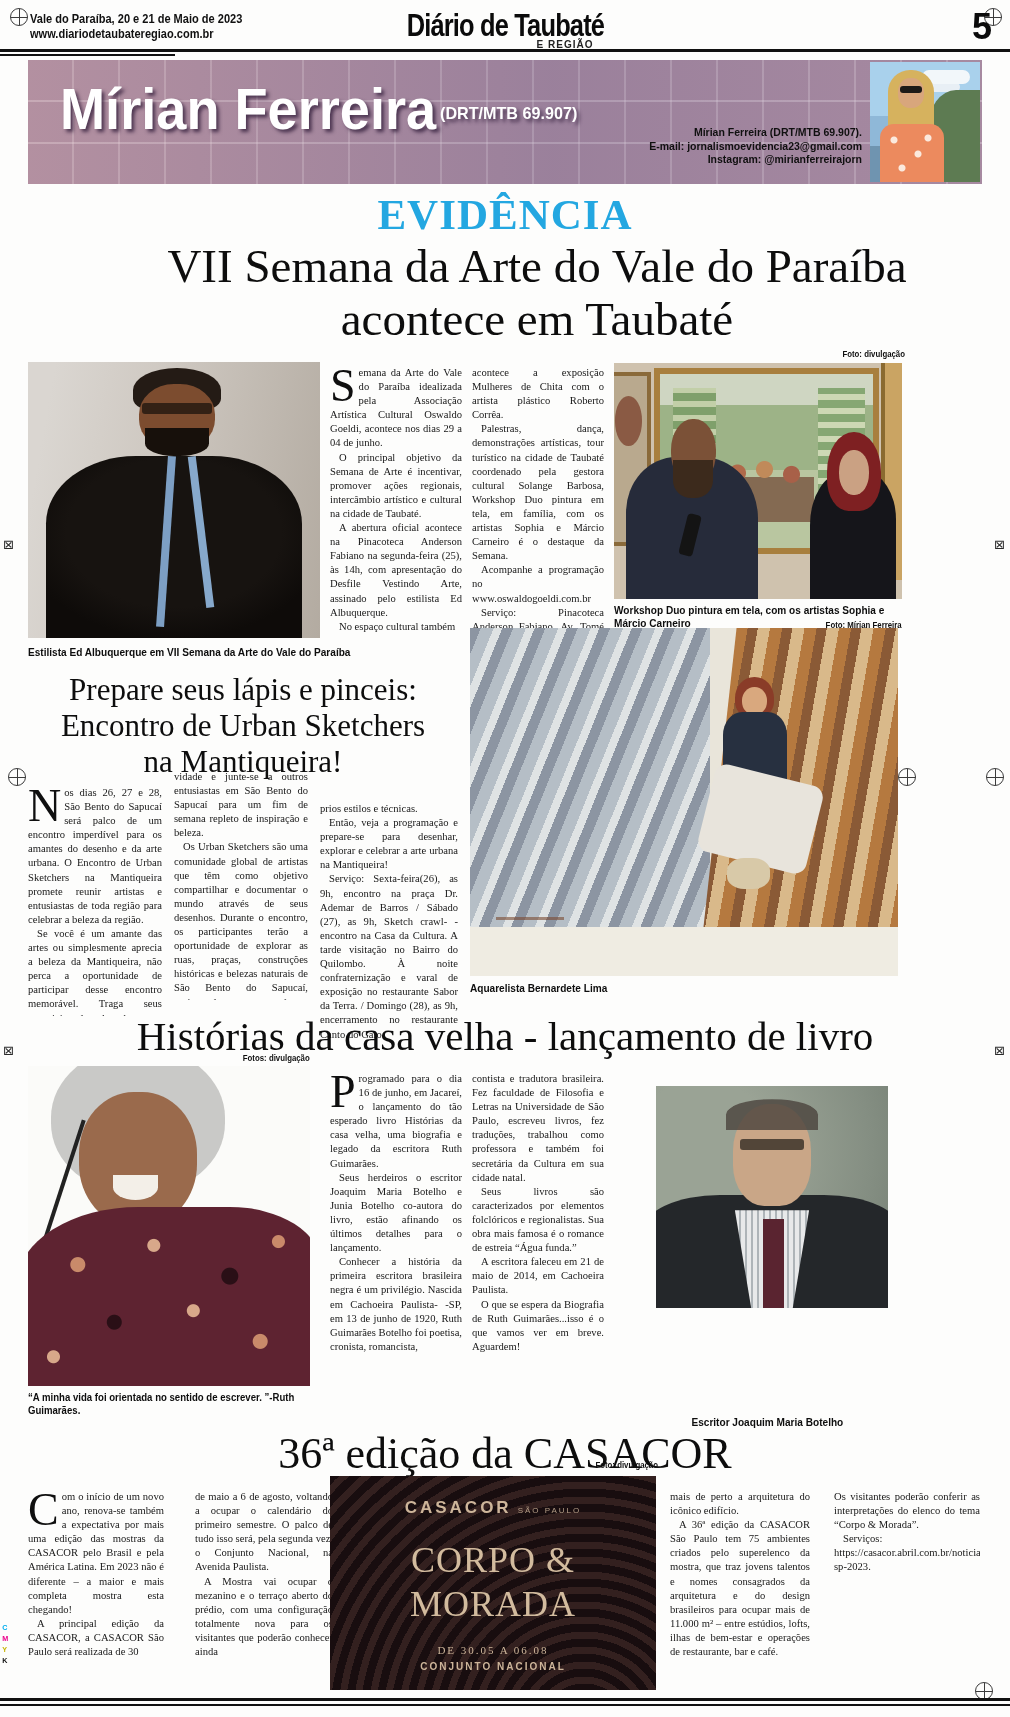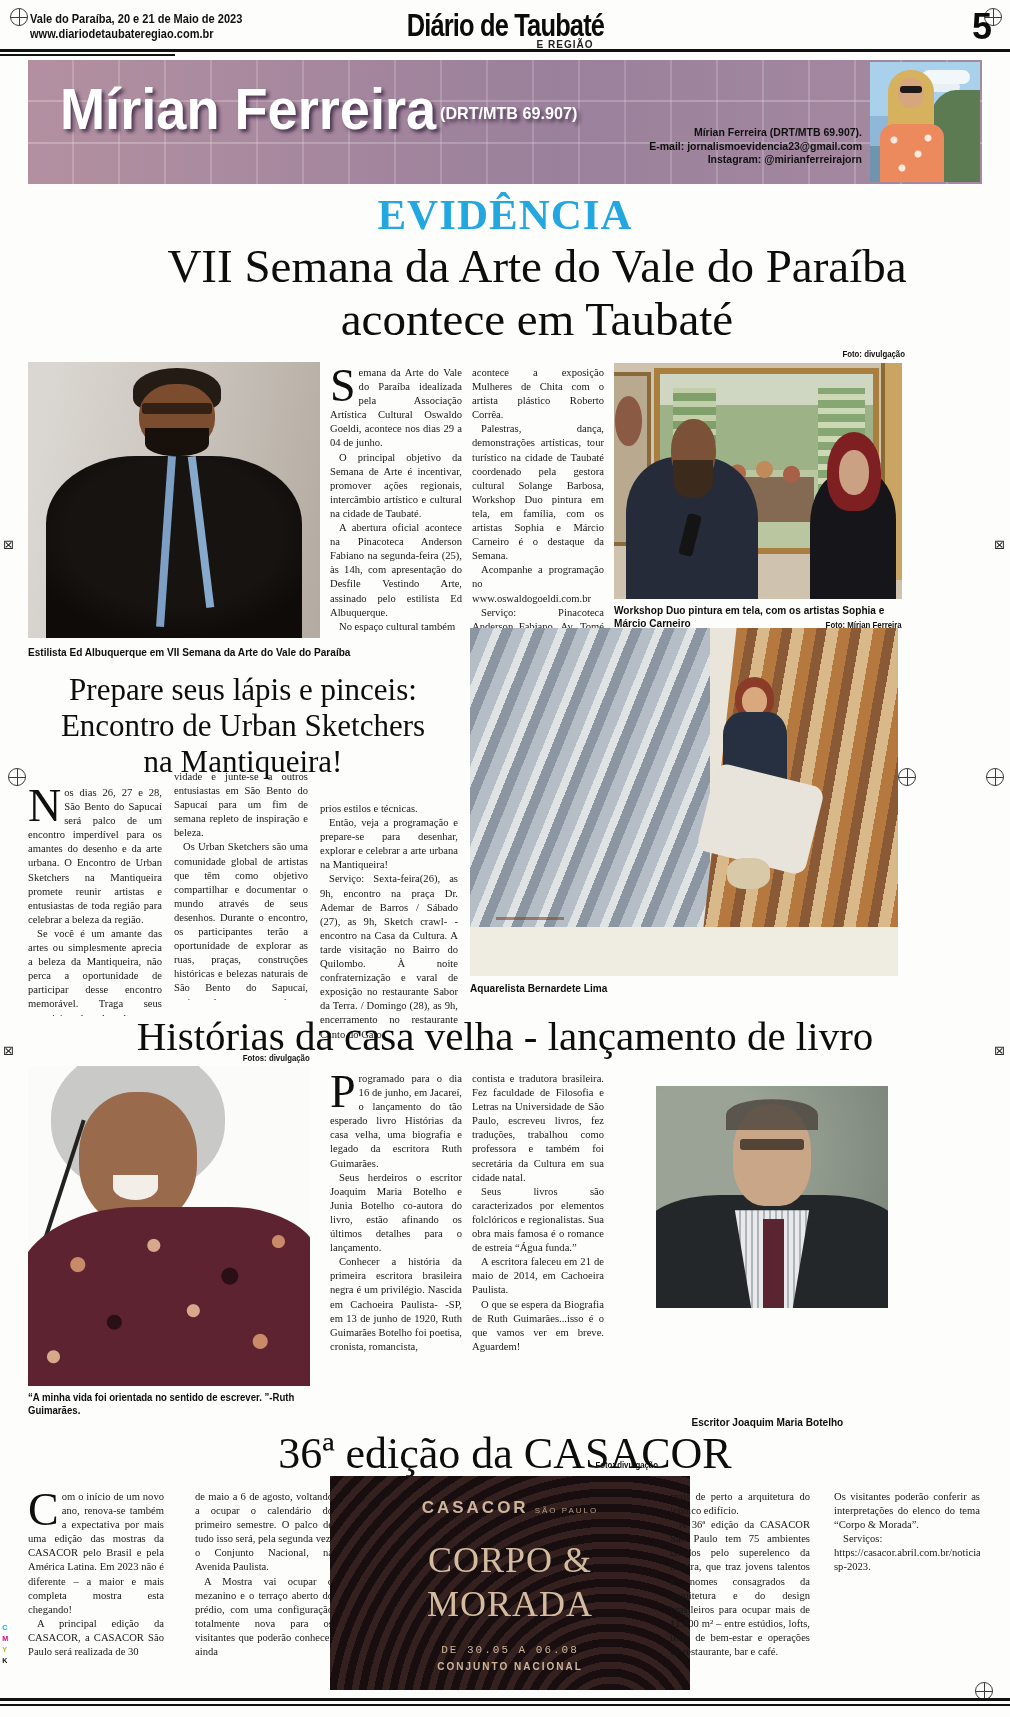--- a/index.html
+++ b/index.html
@@ -136,27 +136,27 @@
   .jb-shirt{position:absolute;left:34%;bottom:0;width:32%;height:44%;
             background:repeating-linear-gradient(90deg,#e8e9ea 0 4px,#aeb4b8 4px 6px);
             clip-path:polygon(0 0,100% 0,78% 100%,22% 100%);}
   .jb-tie{position:absolute;left:46%;bottom:0;width:9%;height:40%;background:#5a2430;}
   .jb-head{position:absolute;left:33%;top:8%;width:34%;height:46%;background:#c9a687;border-radius:46% 46% 40% 40%;}
   .jb-hair{position:absolute;left:30%;top:6%;width:40%;height:14%;background:#4a423c;border-radius:50% 50% 0 0;
            clip-path:polygon(0 40%,18% 0,82% 0,100% 40%,100% 100%,0 100%);opacity:.8;}
   .jb-glass{position:absolute;left:36%;top:24%;width:28%;height:5%;background:#2a241e;border-radius:3px;opacity:.75;}
   
   .ad{position:absolute;left:330px;top:1476px;width:326px;height:214px;background:#150b0d;color:#cdb59a;overflow:hidden;
-      background-image:repeating-radial-gradient(circle at 78% 118%,#33201f 0 7px,#180d0f 7px 15px);padding-left:34px;}
+      background-image:repeating-radial-gradient(circle at 78% 118%,#33201f 0 7px,#180d0f 7px 15px);}
   .ad-brandrow{position:absolute;left:0;top:22px;width:100%;text-align:center;font-family:"Liberation Sans",sans-serif;}
   .ad-brand{font-weight:bold;font-size:17px;letter-spacing:3px;}
   .ad-sub{font-size:8px;letter-spacing:2px;opacity:.85;padding-left:6px;}
   .ad-title{position:absolute;left:0;top:62px;width:100%;text-align:center;font-size:36px;line-height:44px;
             color:#d2bb9e;letter-spacing:1px;}
-  .ad-date{position:absolute;left:0;bottom:34px;width:100%;text-align:center;font-family:Liberation Mono, monospace;
+  .ad-date{position:absolute;left:0;bottom:34px;width:100%;text-align:center;font-family:Liberation Serif, serif;
            font-size:11px;letter-spacing:2px;}
   .ad-venue{position:absolute;left:0;bottom:18px;width:100%;text-align:center;font-family:"Liberation Sans",sans-serif;
             font-weight:bold;font-size:10px;letter-spacing:2px;}
   
   .botrule1{position:absolute;left:0;top:1698px;width:1010px;height:3px;background:#111;}
   .botrule2{position:absolute;left:0;top:1704px;width:1010px;height:2px;background:#111;}
 </style>
 </head>
 <body>
 

